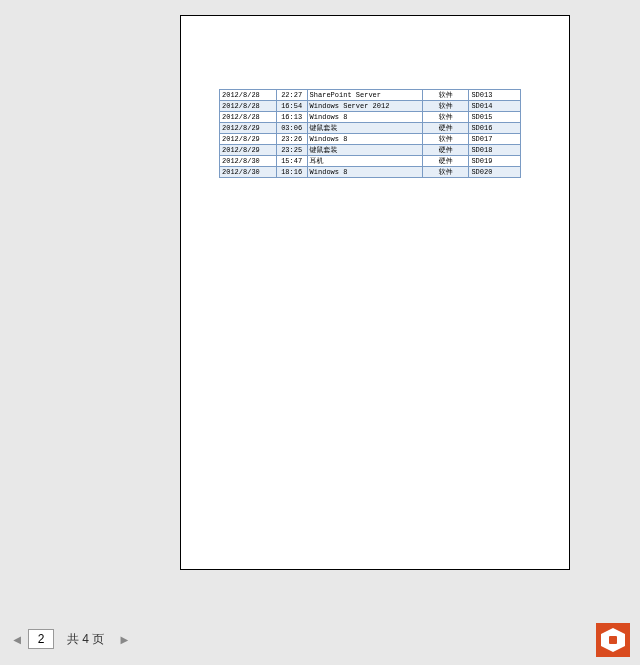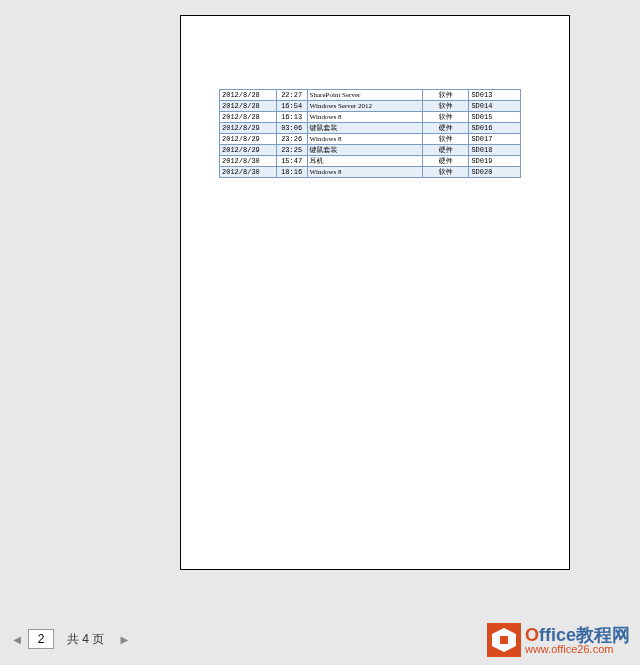--- a/index.html
+++ b/index.html
@@ -32,21 +32,21 @@
     .tbl td {
       border: 1px solid #7a9bc4;
       padding: 0 2px;
       height: 10px;
       white-space: nowrap;
       overflow: hidden;
     }
     .tbl tr.alt td { background: #e6eef7; }
     .c-date { width: 55px; }
     .c-time { width: 30px; text-align: center; }
-    .c-name { width: 112px; font-family: Liberation Serif, serif; }
+    .c-name { width: 112px; }
     .c-type { width: 45px; text-align: center; }
     .c-code { width: 50px; }
     .pager {
       position: absolute;
       left: 10px;
       bottom: 16px;
       display: flex;
       align-items: center;
       gap: 4px;
       font-size: 12px;
@@ -178,19 +178,13 @@
   <span class="pgtext">共 4 页</span>
   <span class="pgbtn">▶</span>
 </div>
 
 <div class="watermark">
   <div class="wm-icon">
     <div class="wm-icon-inner">
         <div class="wm-dot"></div>
       </div>
   </div>
-  <div class="wm-text">
-    <div class="wm-brand">
-      <span class="o1">O</span><span class="rest">ffice教程网</span>
-    </div>
-    <div class="wm-url">www.office26.com</div>
-  </div>
 </div>
 
 </body></html>

